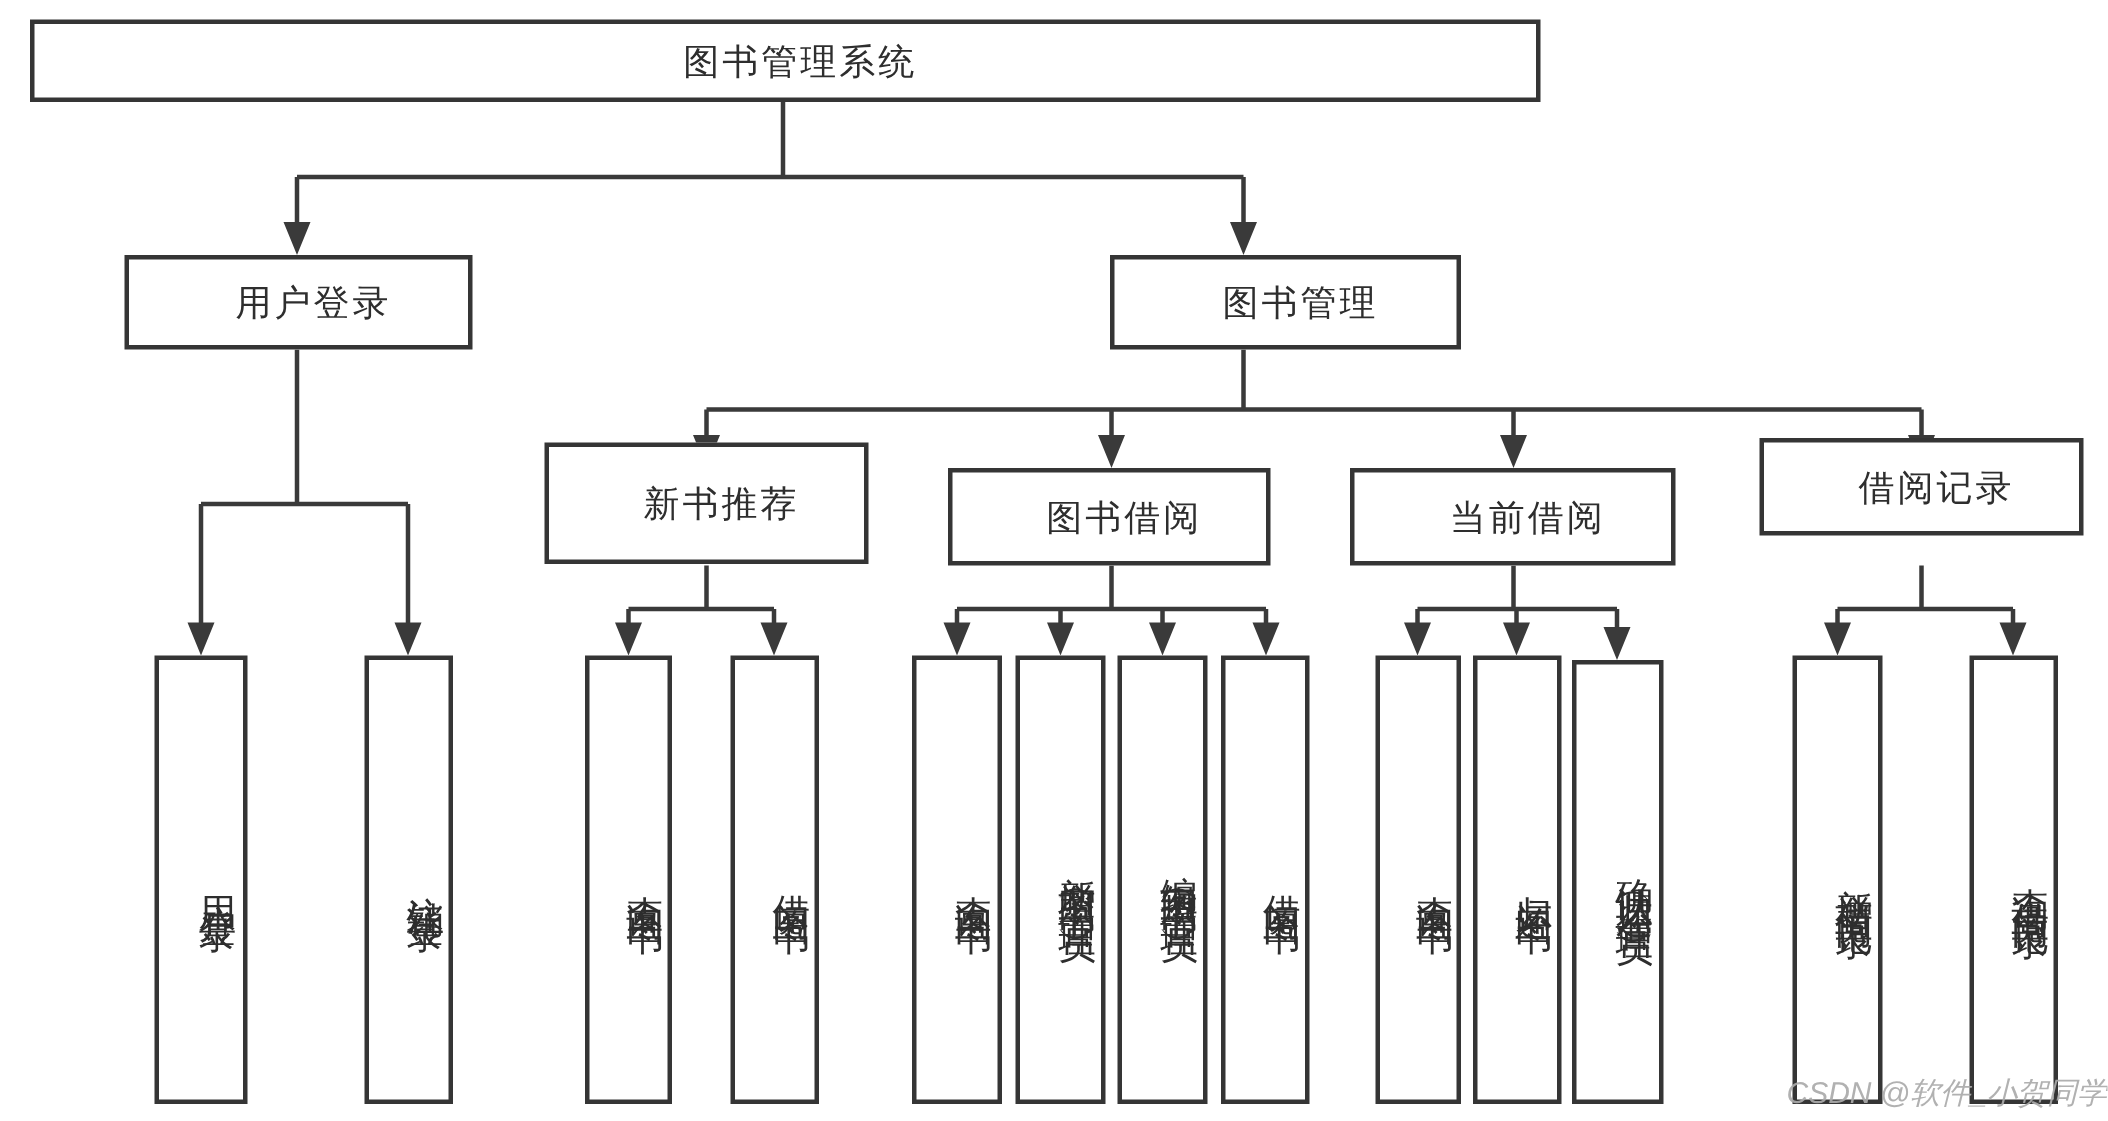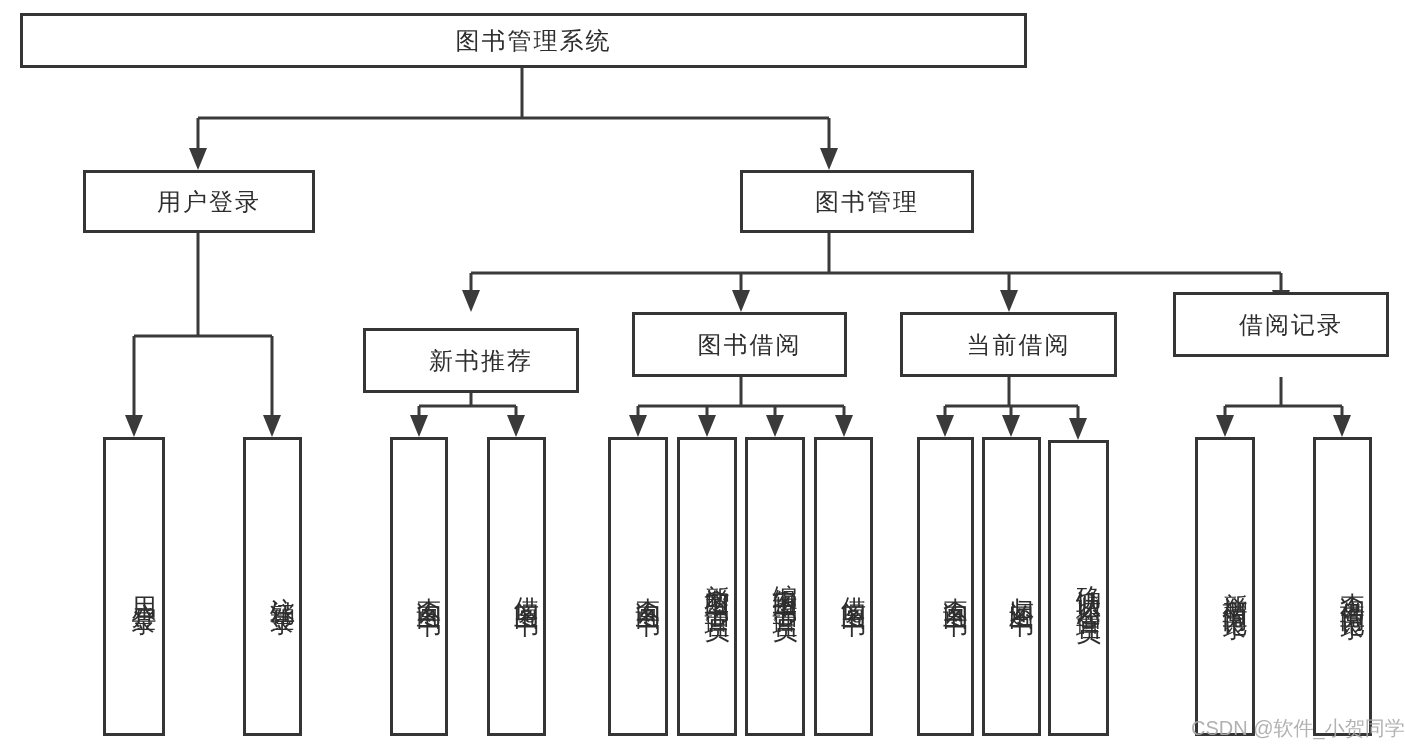--- a/index.html
+++ b/index.html
@@ -53,20 +53,21 @@
   }
   .watermark {
     position: absolute;
     left: 1191px;
     top: 715px;
     font-size: 20px;
     color: var(--watermark);
     white-space: nowrap;
     z-index: 5;
     opacity: 0.92;
+    font-style: italic;
   }
 </style>
 </head>
 <body>
 
 <div class="canvas">
 
   <svg class="connectors" width="1405" height="747" viewBox="0 0 1405 747" aria-hidden="true">
 
     <path class="cline" d="M522,68 V118 M198,118 H829 M198,118 V152 M829,118 V152"></path>
@@ -109,21 +110,21 @@
     <span>图书管理系统</span>
   </div>
 
   <div class="box h" style="left:83px;top:170px;width:232px;height:63px">
     <span>用户登录</span>
   </div>
   <div class="box h" style="left:740px;top:170px;width:234px;height:63px">
     <span>图书管理</span>
   </div>
 
-  <div class="box h" style="left:363px;top:328px;width:216px;height:65px">
+  <div class="box h" style="left:363px;top:295px;width:216px;height:81px">
     <span>新书推荐</span>
   </div>
   <div class="box h" style="left:900px;top:312px;width:217px;height:65px">
     <span>当前借阅</span>
   </div>
   <div class="box h" style="left:632px;top:312px;width:215px;height:65px">
     <span>图书借阅</span>
   </div>
   <div class="box h" style="left:1173px;top:292px;width:216px;height:65px">
     <span>借阅记录</span>

